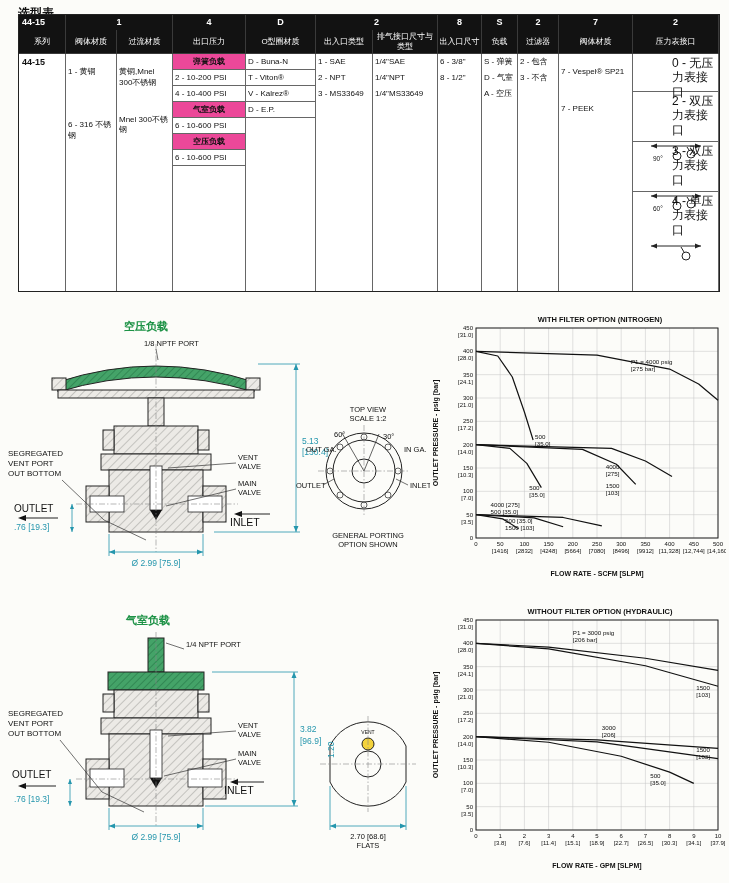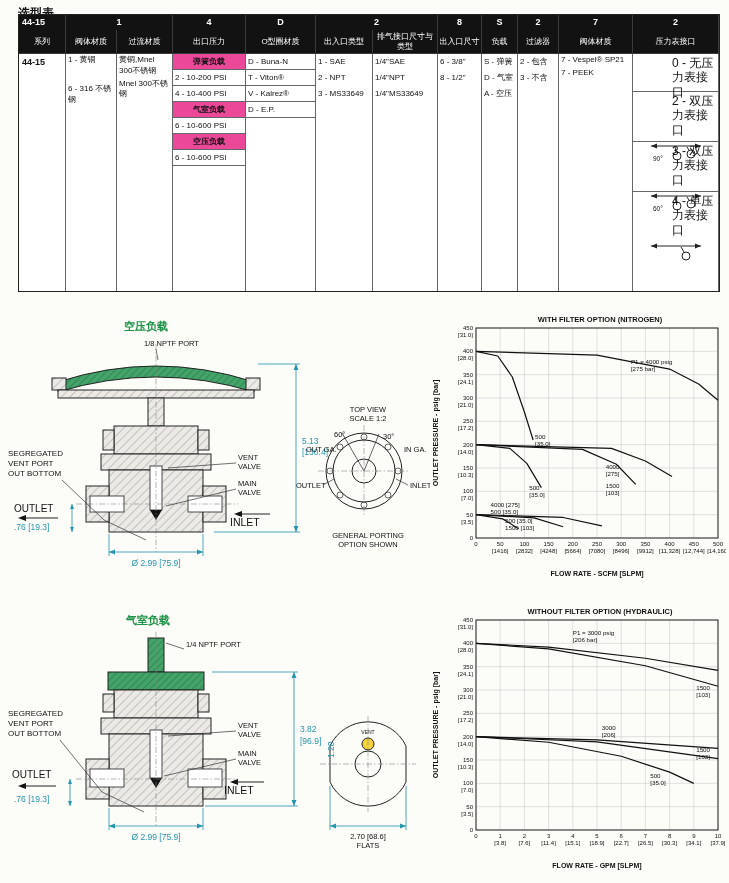--- a/index.html
+++ b/index.html
@@ -9,21 +9,21 @@
 
   
   .sel-table{position:absolute;top:14px;left:18px;display:grid;
     grid-template-columns:47px 51px 56px 73px 70px 57px 65px 44px 36px 41px 74px 86px;
     border:1.5px solid #222;background:#fff;}
   .code{background:#121212;color:#fff;font-size:9px;font-weight:bold;height:15px;line-height:15px;text-align:center;border-right:1px solid #3a3a3a;}
   .code.left{text-align:left;padding-left:3px;}
   .span2{grid-column:span 2;}
   .hcell{background:#121212;color:#fff;font-size:8px;min-height:24px;display:flex;align-items:center;justify-content:center;text-align:center;line-height:1.15;border-right:1px solid #3a3a3a;border-bottom:1px solid #3a3a3a;padding:2px 1px;}
   .bcol{border-right:1px solid #666;height:237px;overflow:hidden;font-size:8px;background:#fff;}
-  .bitem{padding:1px 2px;line-height:1.35;}
+  .bitem{padding:13px 2px;line-height:1.35;}
   .bold-cell{font-weight:bold;font-size:9px;padding:2px 3px;}
   .row16{height:16px;line-height:15px;padding:0 2px;white-space:nowrap;}
   .mt16{margin-top:16px;}
   .pcell{height:16px;line-height:15px;padding:0 2px;border-bottom:1px solid #666;white-space:nowrap;}
   .shade{background:#ec4899;font-weight:bold;text-align:center;}
   .gcell{border-bottom:1px solid #666;padding:2px 2px 0;}
   .gcell:last-child{border-bottom:none;}
   .glabel{font-size:12px;line-height:1.2;margin-left:37px;}
   .gicon{display:block;margin:1px auto 0;}
   .gicon line{stroke:#222;stroke-width:1;}

